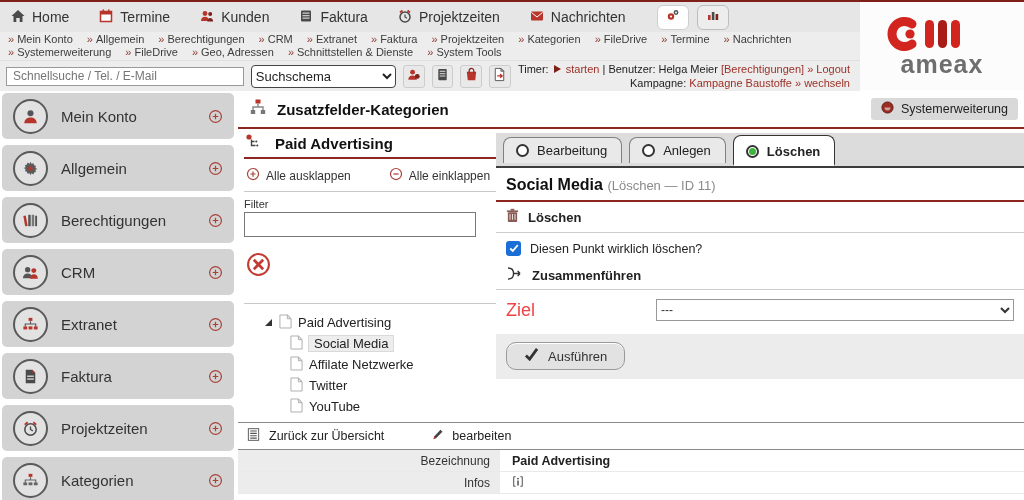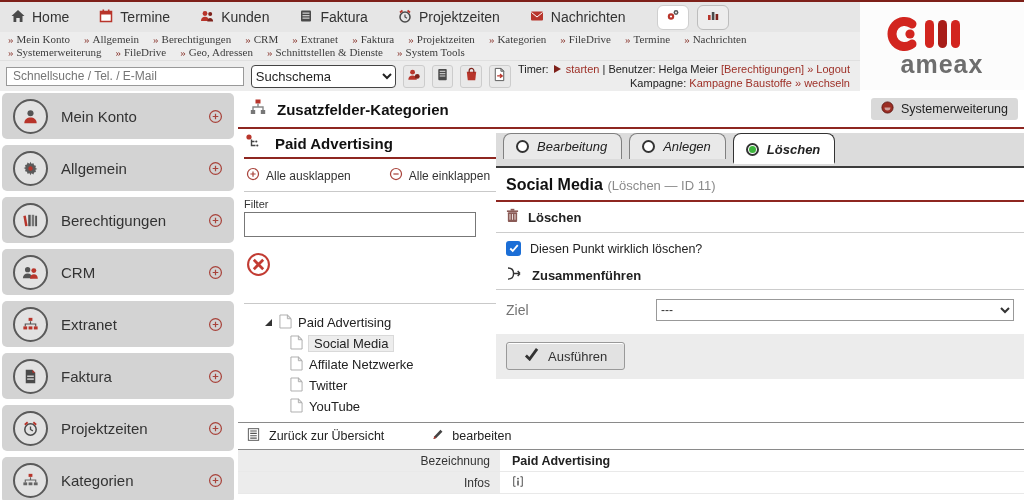--- a/index.html
+++ b/index.html
@@ -11,21 +11,21 @@
   .header-main { width:860px; }
   .logo-box { width:164px; height:88px; background:#fcfcfc; display:flex; align-items:center; justify-content:center; }
 
   .navrow { height:30px; background:#e6e6e6; display:flex; align-items:center; gap:29px; padding:0 10px; }
   .nav-item { display:flex; align-items:center; gap:6px; font-size:14px; color:#333; cursor:pointer; }
   .nav-btns { display:flex; gap:8px; margin-left:2px; }
   .nav-btn { width:32px; height:25px; border:1px solid #bdbdbd; border-radius:6px; background:#ededed; display:flex; align-items:center; justify-content:center; }
   .nav-btn.active { background:#fff; border-color:#cfcfcf; }
 
   .crumbs { background:#ededed; font-size:11px; color:#3c3c3c; line-height:13px; padding:1px 8px 1px; }
-  .crumb { margin-right:11px; white-space:nowrap; cursor:pointer;font-family:Liberation Serif, serif; }
+  .crumb { margin-right:11px; white-space:nowrap; cursor:pointer; }
   .csep { color:#8c3b33; margin-right:3px; }
 
   .searchrow { height:31px; background:#ededed; display:flex; align-items:center; padding:0 6px; gap:7px; border-top:1px solid #e0e0e0; }
   .search-input { width:274px; height:19px; border:1px solid #999; font-size:12px; padding:1px 6px; color:#333; font-family:"Liberation Sans",sans-serif; }
   .schema-select { width:168px; height:23px; font-size:13px; border:1px solid #444; border-radius:4px; background:#fff; color:#222; }
   .tool-btn { width:25px; height:23px; border:1px solid #ccc; border-radius:3px; background:#e9e9e9; display:flex; align-items:center; justify-content:center; cursor:pointer; }
   .timer { margin-left:auto; text-align:right; font-size:11px; line-height:14px; color:#222; padding-right:4px; white-space:nowrap; }
   .rlink { color:#9d2f26; cursor:pointer; }
   .play-tri { display:inline-block; width:0; height:0; border-left:7px solid #7e2019; border-top:4px solid transparent; border-bottom:4px solid transparent; margin:0 2px; }
 
@@ -51,37 +51,37 @@
   .filter-input { width:232px; height:25px; border:1px solid #777; font-family:"Liberation Sans",sans-serif; }
   .xbtn { margin:15px 0 0 2px; cursor:pointer; display:inline-flex; }
   .tree-sep { border-bottom:1px solid #c9c9c9; margin-top:22px; }
   .tree { padding:8px 0 0 21px; font-size:13px; color:#222; }
   .tree-row { display:flex; align-items:center; height:21px; gap:6px; cursor:pointer; }
   .tree-child { margin-left:25px; }
   .open-arrow { width:0; height:0; border-left:7px solid transparent; border-bottom:7px solid #333; margin-right:1px; }
   .sel { background:#ededed; outline:1px solid #d9d9d9; padding:0 5px; }
 
   .detail-col { flex:1; display:flex; flex-direction:column; }
-  .tabbar { margin-top:4px; height:35px; background:#dcdcdc; border-bottom:2px solid #3c3c3c; display:flex; align-items:flex-start; padding-left:7px;font-style:italic; }
+  .tabbar { margin-top:4px; height:35px; background:#dcdcdc; border-bottom:2px solid #3c3c3c; display:flex; align-items:center; padding-left:7px; }
   .tab { display:flex; align-items:center; gap:8px; background:#e9e9e9; border:1px solid #808080; border-bottom:none; border-radius:8px 8px 0 0; padding:5px 14px 5px 12px; margin-right:7px; font-size:13px; color:#222; cursor:pointer; }
   .tab.active { background:#fff; border-color:#333; padding-top:8px; margin-bottom:-2px; border-bottom:2px solid #fff; font-weight:bold; }
   .radio { width:13px; height:13px; border:2px solid #333; border-radius:50%; background:#fff; display:flex; align-items:center; justify-content:center; }
   .radio .dot { width:7px; height:7px; border-radius:50%; background:#3db53d; }
 
   .detail-heading { padding:8px 10px 6px; border-bottom:2px solid #8e2620; }
   .h-main { font-size:16px; font-weight:bold; color:#111; }
   .h-note { font-size:13px; color:#8a8a8a; }
   .sec-head { display:flex; align-items:center; gap:9px; padding:6px 10px; font-weight:bold; font-size:13px; color:#222; border-bottom:1px solid #ccc; }
   .confirm-row { display:flex; align-items:center; gap:9px; padding:8px 10px 5px; font-size:12.5px; color:#222; }
   .cb { width:15px; height:15px; background:#1b6ed6; border-radius:3px; display:flex; align-items:center; justify-content:center; cursor:pointer; }
   .ziel-row { display:flex; align-items:center; padding:9px 10px 8px; }
-  .ziel-label { width:150px; font-size:14px; color:#737373; }
+  .ziel-label { width:150px; font-size:18px; color:#ef4444; }
   .ziel-select { flex:1; height:22px; font-size:12px; border:1px solid #999; background:#fff; color:#333; }
   .action-bar { background:#ececec; padding:8px 10px 9px; margin-top:5px; }
-  .exec-btn { display:inline-flex; align-items:flex-end; gap:9px; background:#e2e2e2; border:1px solid #999; border-radius:3px; padding:5px 17px; font-size:13px; color:#333; cursor:pointer; box-shadow:inset 0 1px 0 #fff; }
+  .exec-btn { display:inline-flex; align-items:flex-end; gap:9px; background:#e2e2e2; border:1px solid #999; border-radius:10px; padding:5px 17px; font-size:13px; color:#333; cursor:pointer; box-shadow:inset 0 1px 0 #fff; }
 
   .footer-bar { border-top:1px solid #8a8a8a; border-bottom:1px solid #8a8a8a; height:28px; display:flex; align-items:center; gap:46px; padding-left:8px; font-size:12.5px; color:#222; }
   .f-item { display:flex; align-items:center; gap:8px; cursor:pointer; }
   .kv-row { display:flex; height:22px; border-bottom:1px solid #e9e9e9; align-items:stretch; }
   .kv-label { width:262px; background:#ececec; font-size:12px; color:#333; display:flex; align-items:center; justify-content:flex-end; padding-right:10px; }
   .kv-value { padding-left:12px; font-size:12.5px; font-weight:bold; color:#222; display:flex; align-items:center; }
 </style>
 </head>
 <body>
 

